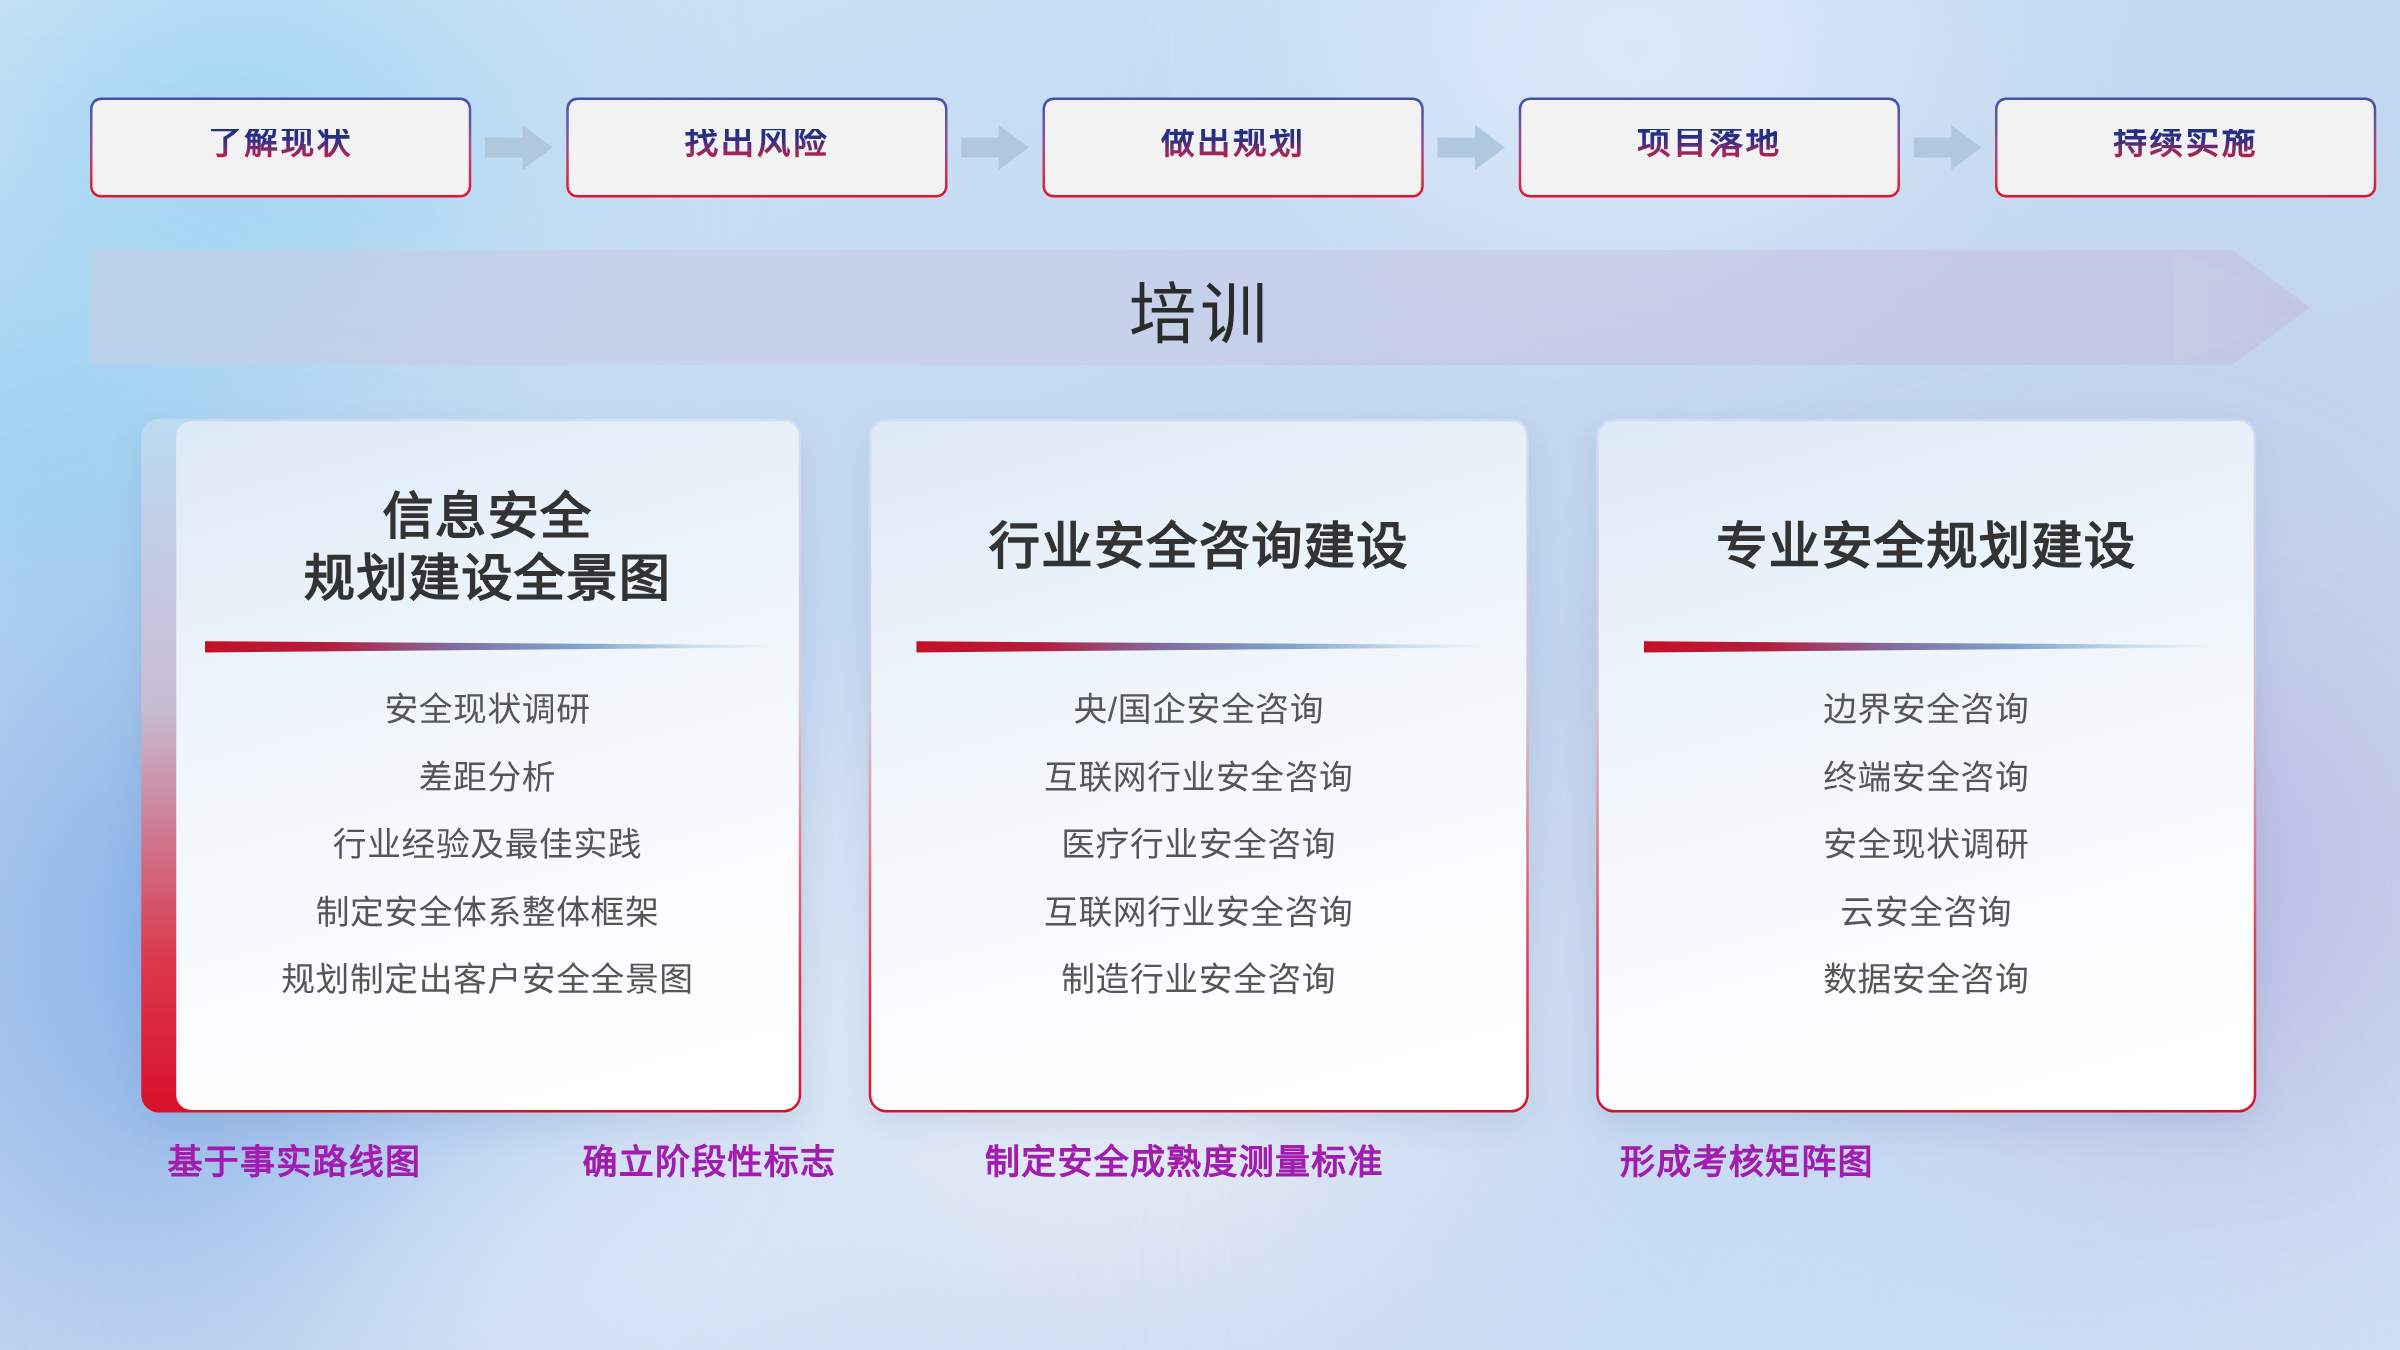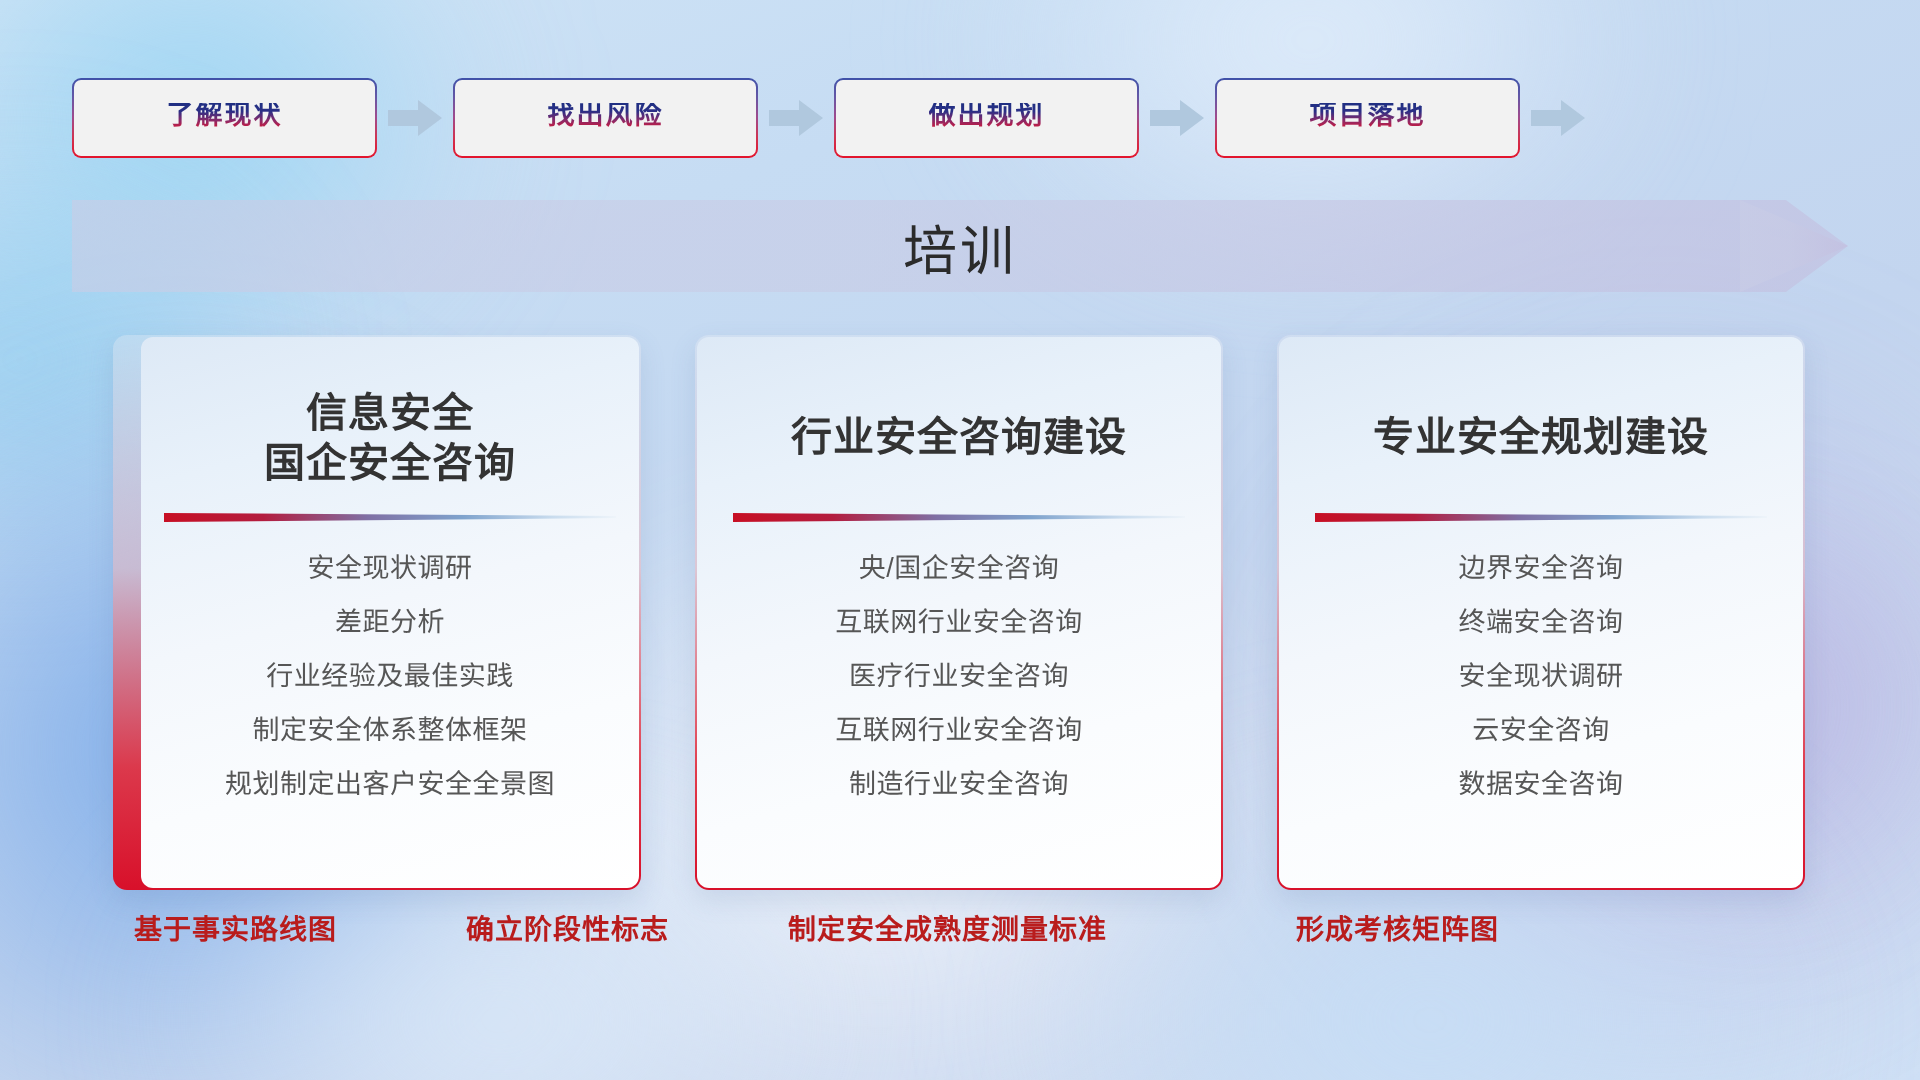--- a/index.html
+++ b/index.html
@@ -236,21 +236,21 @@
     left: 0;
     top: 910px;
     width: 1920px;
     height: 60px;
   }
   .footnote {
     position: absolute;
     top: 0;
     font-size: 28px;
     font-weight: 700;
-    color: #b91c1c;
+    color: #a21caf;
     letter-spacing: 1px;
     white-space: nowrap;
     line-height: 40px;
   }
   .fn-0 { left: 134px; }
   .fn-1 { left: 466px; }
   .fn-2 { left: 788px; }
   .fn-3 { left: 1296px; }
 </style>
 </head>
@@ -314,20 +314,25 @@
         <span class="step-label">项目落地</span>
       </div>
     </div>
 
     <div class="step-arrow">
       <svg width="62" height="44" viewBox="0 0 62 44" aria-hidden="true">
         <path d="M4 14 H34 V4 L58 22 L34 40 V30 H4 Z" fill="#b0c8de"></path>
       </svg>
     </div>
 
+    <div class="step-box">
+      <div class="step-box-inner">
+        <span class="step-label">持续实施</span>
+      </div>
+    </div>
 
   </div>
 
   <div id="training-banner">
     <svg width="1776" height="92" viewBox="0 0 1776 92" aria-hidden="true">
       <defs>
         <linearGradient id="bannerGrad" x1="0" y1="0" x2="1" y2="0">
           <stop offset="0" stop-color="#c9cde6" stop-opacity="0.62"></stop>
           <stop offset="0.45" stop-color="#c8cbe5" stop-opacity="0.60"></stop>
           <stop offset="1" stop-color="#c3bedf" stop-opacity="0.60"></stop>
@@ -339,21 +344,21 @@
     <div id="training-title">培训</div>
   </div>
 
   <div id="cards">
 
     <div class="card card-1">
       <div class="card-inner">
         <div class="card-title two-line">
           <span>
             <span>信息安全</span><br>
-            <span>国企安全咨询</span>
+            <span>规划建设全景图</span>
           </span>
         </div>
         <div class="card-divider">
           <svg width="452" height="16" viewBox="0 0 452 16" aria-hidden="true">
             <defs>
               <linearGradient id="divGrad1" x1="0" y1="0" x2="1" y2="0">
                 <stop offset="0" stop-color="#c70f24"></stop>
                 <stop offset="0.22" stop-color="#b31d3f"></stop>
                 <stop offset="0.45" stop-color="#7f6fa4"></stop>
                 <stop offset="0.66" stop-color="#7fa3cd"></stop>

